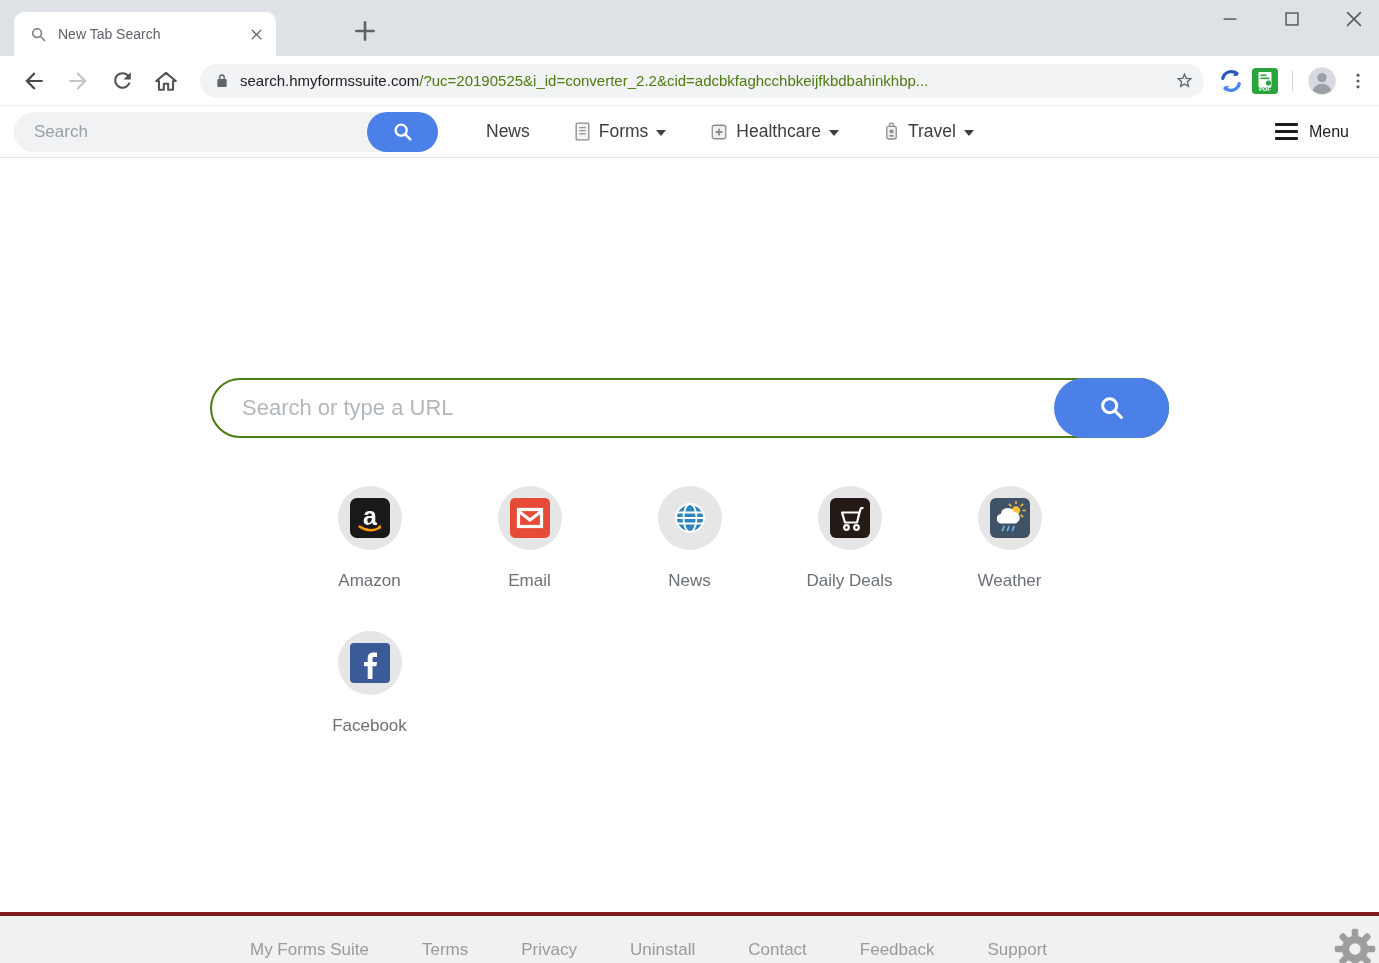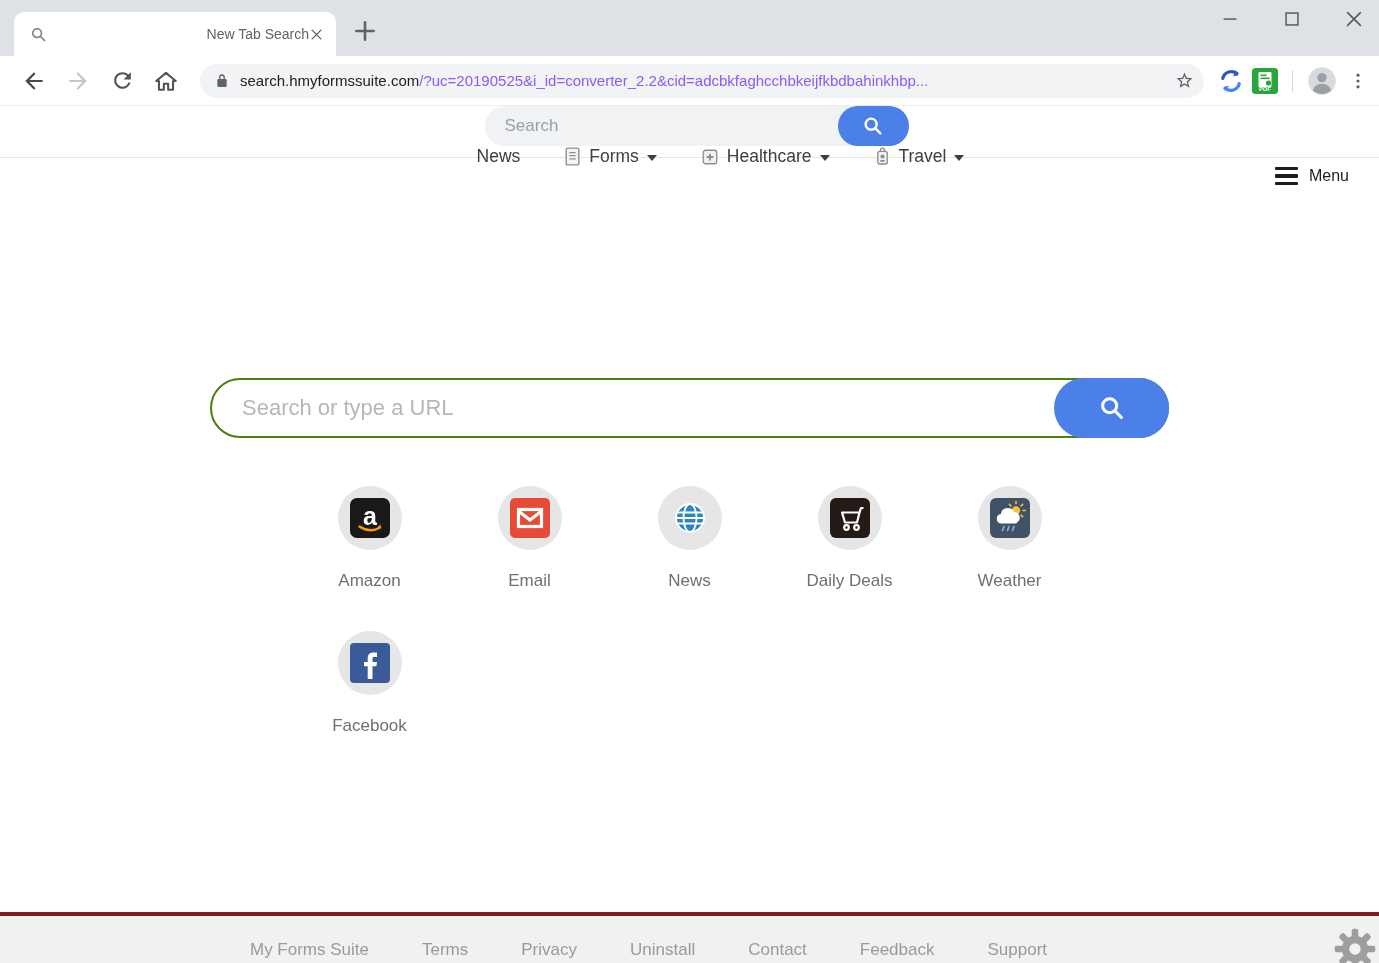--- a/index.html
+++ b/index.html
@@ -1,41 +1,41 @@
 <!DOCTYPE html>
 <html><head>
 <meta charset="utf-8">
 <style>
   * { margin:0; padding:0; box-sizing:border-box; }
   html,body { width:1379px; height:963px; overflow:hidden; }
   body { font-family:"Liberation Sans", sans-serif; background:#fff; position:relative; }
 
   
   .tabstrip { position:relative; height:56px; background:#dee1e6; }
-  .tab { position:absolute; left:14px; bottom:0; width:322px; height:44px; background:#fff;
-         border-radius:10px 10px 0 0; display:flex; align-items:center; padding:0 12px 0 16px;text-align:right; }
+  .tab { position:absolute; left:14px; bottom:0; width:262px; height:44px; background:#fff;
+         border-radius:10px 10px 0 0; display:flex; align-items:center; padding:0 12px 0 16px; }
   .tab-title { flex:1; margin-left:11px; font-size:14px; color:#5f6368; white-space:nowrap; overflow:hidden; }
   .icon-btn { display:flex; align-items:center; justify-content:center; cursor:pointer; background:none; border:none; }
   .newtab-btn { position:absolute; left:352px; top:18px; }
   .win-controls { position:absolute; top:8px; right:14px; display:flex; gap:40px; }
   .win-controls .icon-btn { width:22px; height:22px; }
 
   .toolbar { height:50px; background:#fff; display:flex; align-items:center; padding:0 8px 0 12px; border-bottom:1px solid #ececec; }
   .nav-ico { width:26px; height:26px; margin:0 9px; }
   .omnibox { flex:1; height:34px; background:#f1f3f4; border-radius:17px; margin:0 14px 0 12px;
              display:flex; align-items:center; padding:0 10px 0 14px; min-width:0; }
   .url-text { flex:1; font-size:15px; white-space:nowrap; overflow:hidden; margin-left:10px; }
   .url-domain { color:#202124; }
-  .url-path { color:#8b5cf6; }
+  .url-path { color:#4d7c0f; }
   .ext-area { display:flex; align-items:center; gap:8px; }
   .tb-sep { width:1px; height:22px; background:#d5d8db; margin:0 6px; }
 
   
   .site-header { height:52px; background:#fff; border-bottom:1px solid #e4e6e8;
-                 display:flex; align-items:center; padding-left:14px;flex-direction:column; }
+                 display:flex; align-items:center; padding-left:14px; }
   .hdr-search { position:relative; width:424px; height:40px; flex:none; }
   .hdr-search input { width:100%; height:40px; border:none; outline:none; background:#f0f2f4;
                       border-radius:20px; padding:0 86px 0 20px; font-size:17px; color:#333;
                       font-family:"Liberation Sans", sans-serif; }
   .hdr-search input::placeholder { color:#9aa0a6; }
   .hdr-search-btn { position:absolute; right:0; top:0; width:71px; height:40px; border:none; cursor:pointer;
                     border-radius:20px; background:#4a80e8; display:flex; align-items:center; justify-content:center; }
   .site-nav { display:flex; align-items:center; gap:44px; margin-left:48px; }
   .nav-item { display:flex; align-items:center; gap:8px; font-size:17.5px; color:#3c4043; cursor:pointer; white-space:nowrap; }
   .caret { width:0; height:0; border-left:5px solid transparent; border-right:5px solid transparent;

